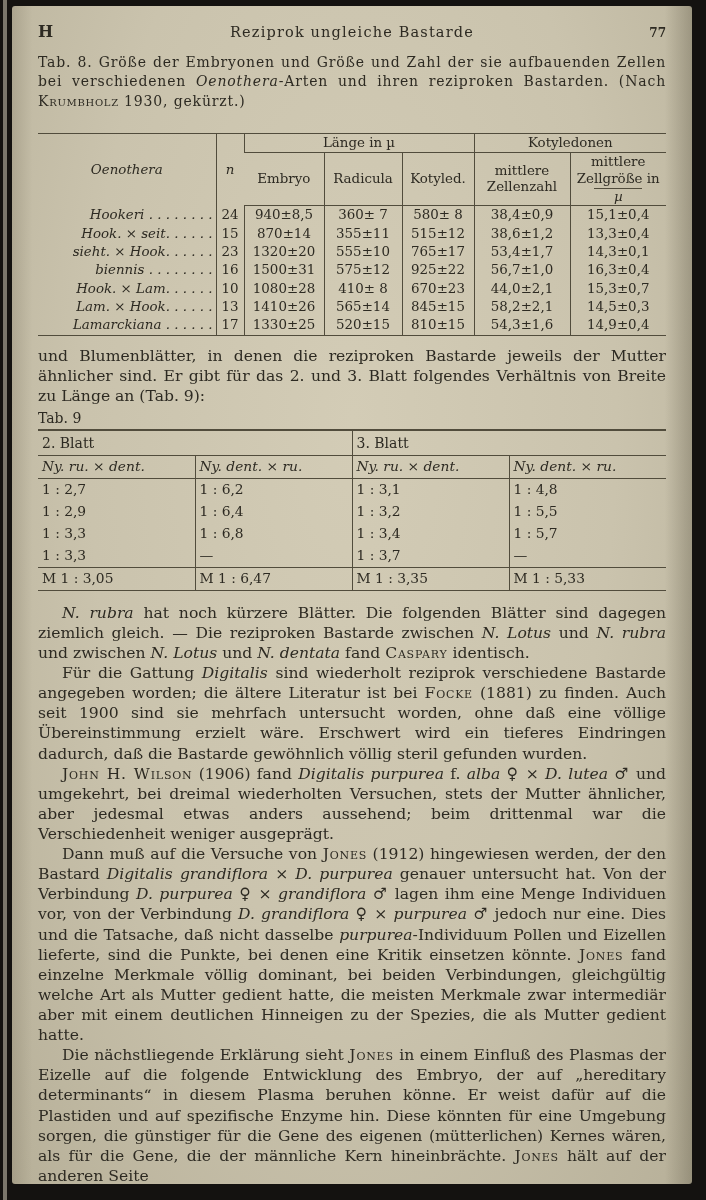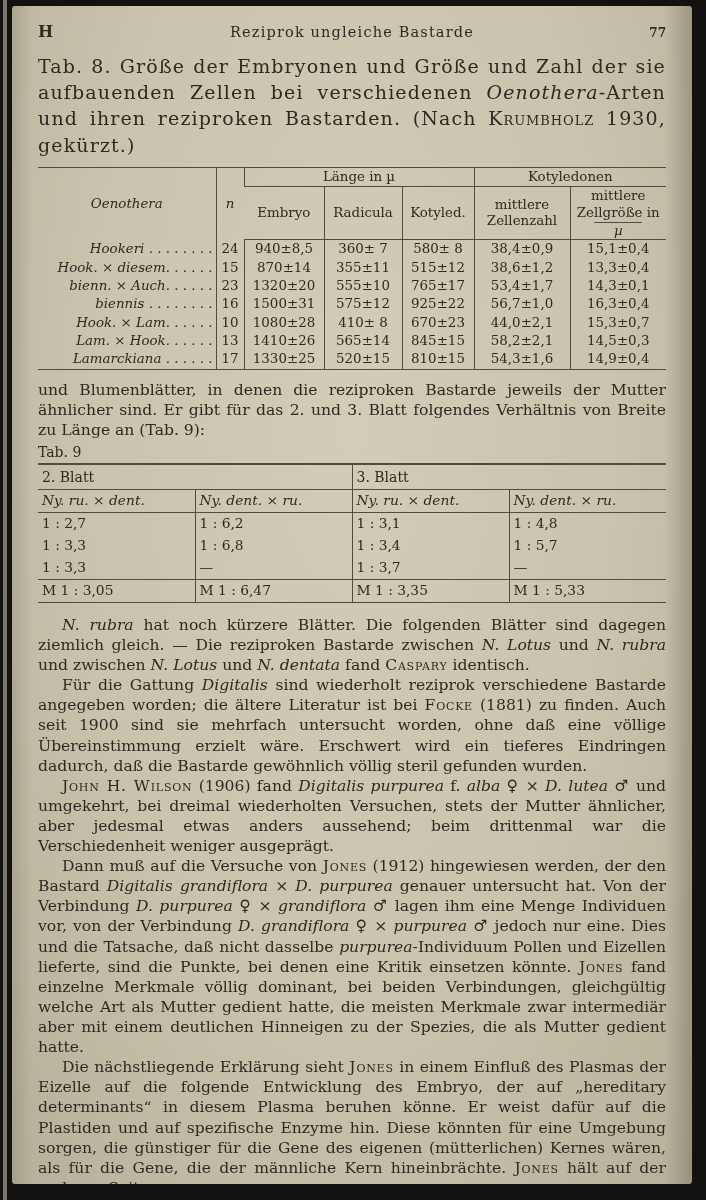--- a/index.html
+++ b/index.html
@@ -19,21 +19,21 @@
     padding:16px 26px;
     box-sizing:border-box;
     overflow:hidden;
   }
   
   .runhead{display:grid;grid-template-columns:1fr auto 1fr;align-items:baseline;margin-bottom:12px}
   .sig{font-size:16px;font-weight:bold;justify-self:start}
   .rtitle{font-size:14.5px;letter-spacing:.08em;justify-self:center}
   .pageno{font-size:12px;font-weight:bold;justify-self:end}
   
-  .caption{margin:0 0 9px 0;font-size:19px;line-height:1.38;letter-spacing:.06em;text-align:justify}
+  .caption{margin:0 0 22px 0;font-size:14px;line-height:1.38;letter-spacing:.06em;text-align:justify}
   
   .i{font-style:italic}
   .sc{font-variant:small-caps;letter-spacing:.05em}
   
   table{border-collapse:collapse;table-layout:fixed}
   .t8{width:628px;font-size:13.4px;border-top:1px solid #514c3c;border-bottom:1px solid #514c3c;margin-bottom:10px}
   .t8 th,.t8 td{padding:1px 3px;font-weight:normal;vertical-align:middle;line-height:1.22}
   .t8 th{}
   .t8 td{text-align:center}
   .t8 .c-sp{width:178px}.t8 .c-n{width:28px}.t8 .c-e{width:80px}.t8 .c-r{width:78px}.t8 .c-k{width:72px}.t8 .c-z1{width:96px}.t8 .c-z2{width:96px}
@@ -105,30 +105,30 @@
       <tr>
         <td class="sp">Hookeri .  .  .  .  .  .  .  .</td>
         <td>24</td>
         <td>940±8,5</td>
         <td>360± 7</td>
         <td>580± 8</td>
         <td>38,4±0,9</td>
         <td>15,1±0,4</td>
       </tr>
       <tr>
-        <td class="sp">Hook. × diesem. .  .  .  .  .</td>
+        <td class="sp">Hook. × seit. .  .  .  .  .</td>
         <td>15</td>
         <td>870±14</td>
         <td>355±11</td>
         <td>515±12</td>
         <td>38,6±1,2</td>
         <td>13,3±0,4</td>
       </tr>
       <tr>
-        <td class="sp">bienn. × Auch. .  .  .  .  .</td>
+        <td class="sp">sieht. × Hook. .  .  .  .  .</td>
         <td>23</td>
         <td>1320±20</td>
         <td>555±10</td>
         <td>765±17</td>
         <td>53,4±1,7</td>
         <td>14,3±0,1</td>
       </tr>
       <tr>
         <td class="sp">biennis .  .  .  .  .  .  .  .</td>
         <td>16</td>
@@ -186,20 +186,26 @@
       </tr>
     </thead>
     <tbody>
       <tr>
         <td>1 : 2,7</td>
         <td>1 : 6,2</td>
         <td>1 : 3,1</td>
         <td>1 : 4,8</td>
       </tr>
       <tr>
+        <td>1 : 2,9</td>
+        <td>1 : 6,4</td>
+        <td>1 : 3,2</td>
+        <td>1 : 5,5</td>
+      </tr>
+      <tr>
         <td>1 : 3,3</td>
         <td>1 : 6,8</td>
         <td>1 : 3,4</td>
         <td>1 : 5,7</td>
       </tr>
       <tr>
         <td>1 : 3,3</td>
         <td>—</td>
         <td>1 : 3,7</td>
         <td>—</td>

